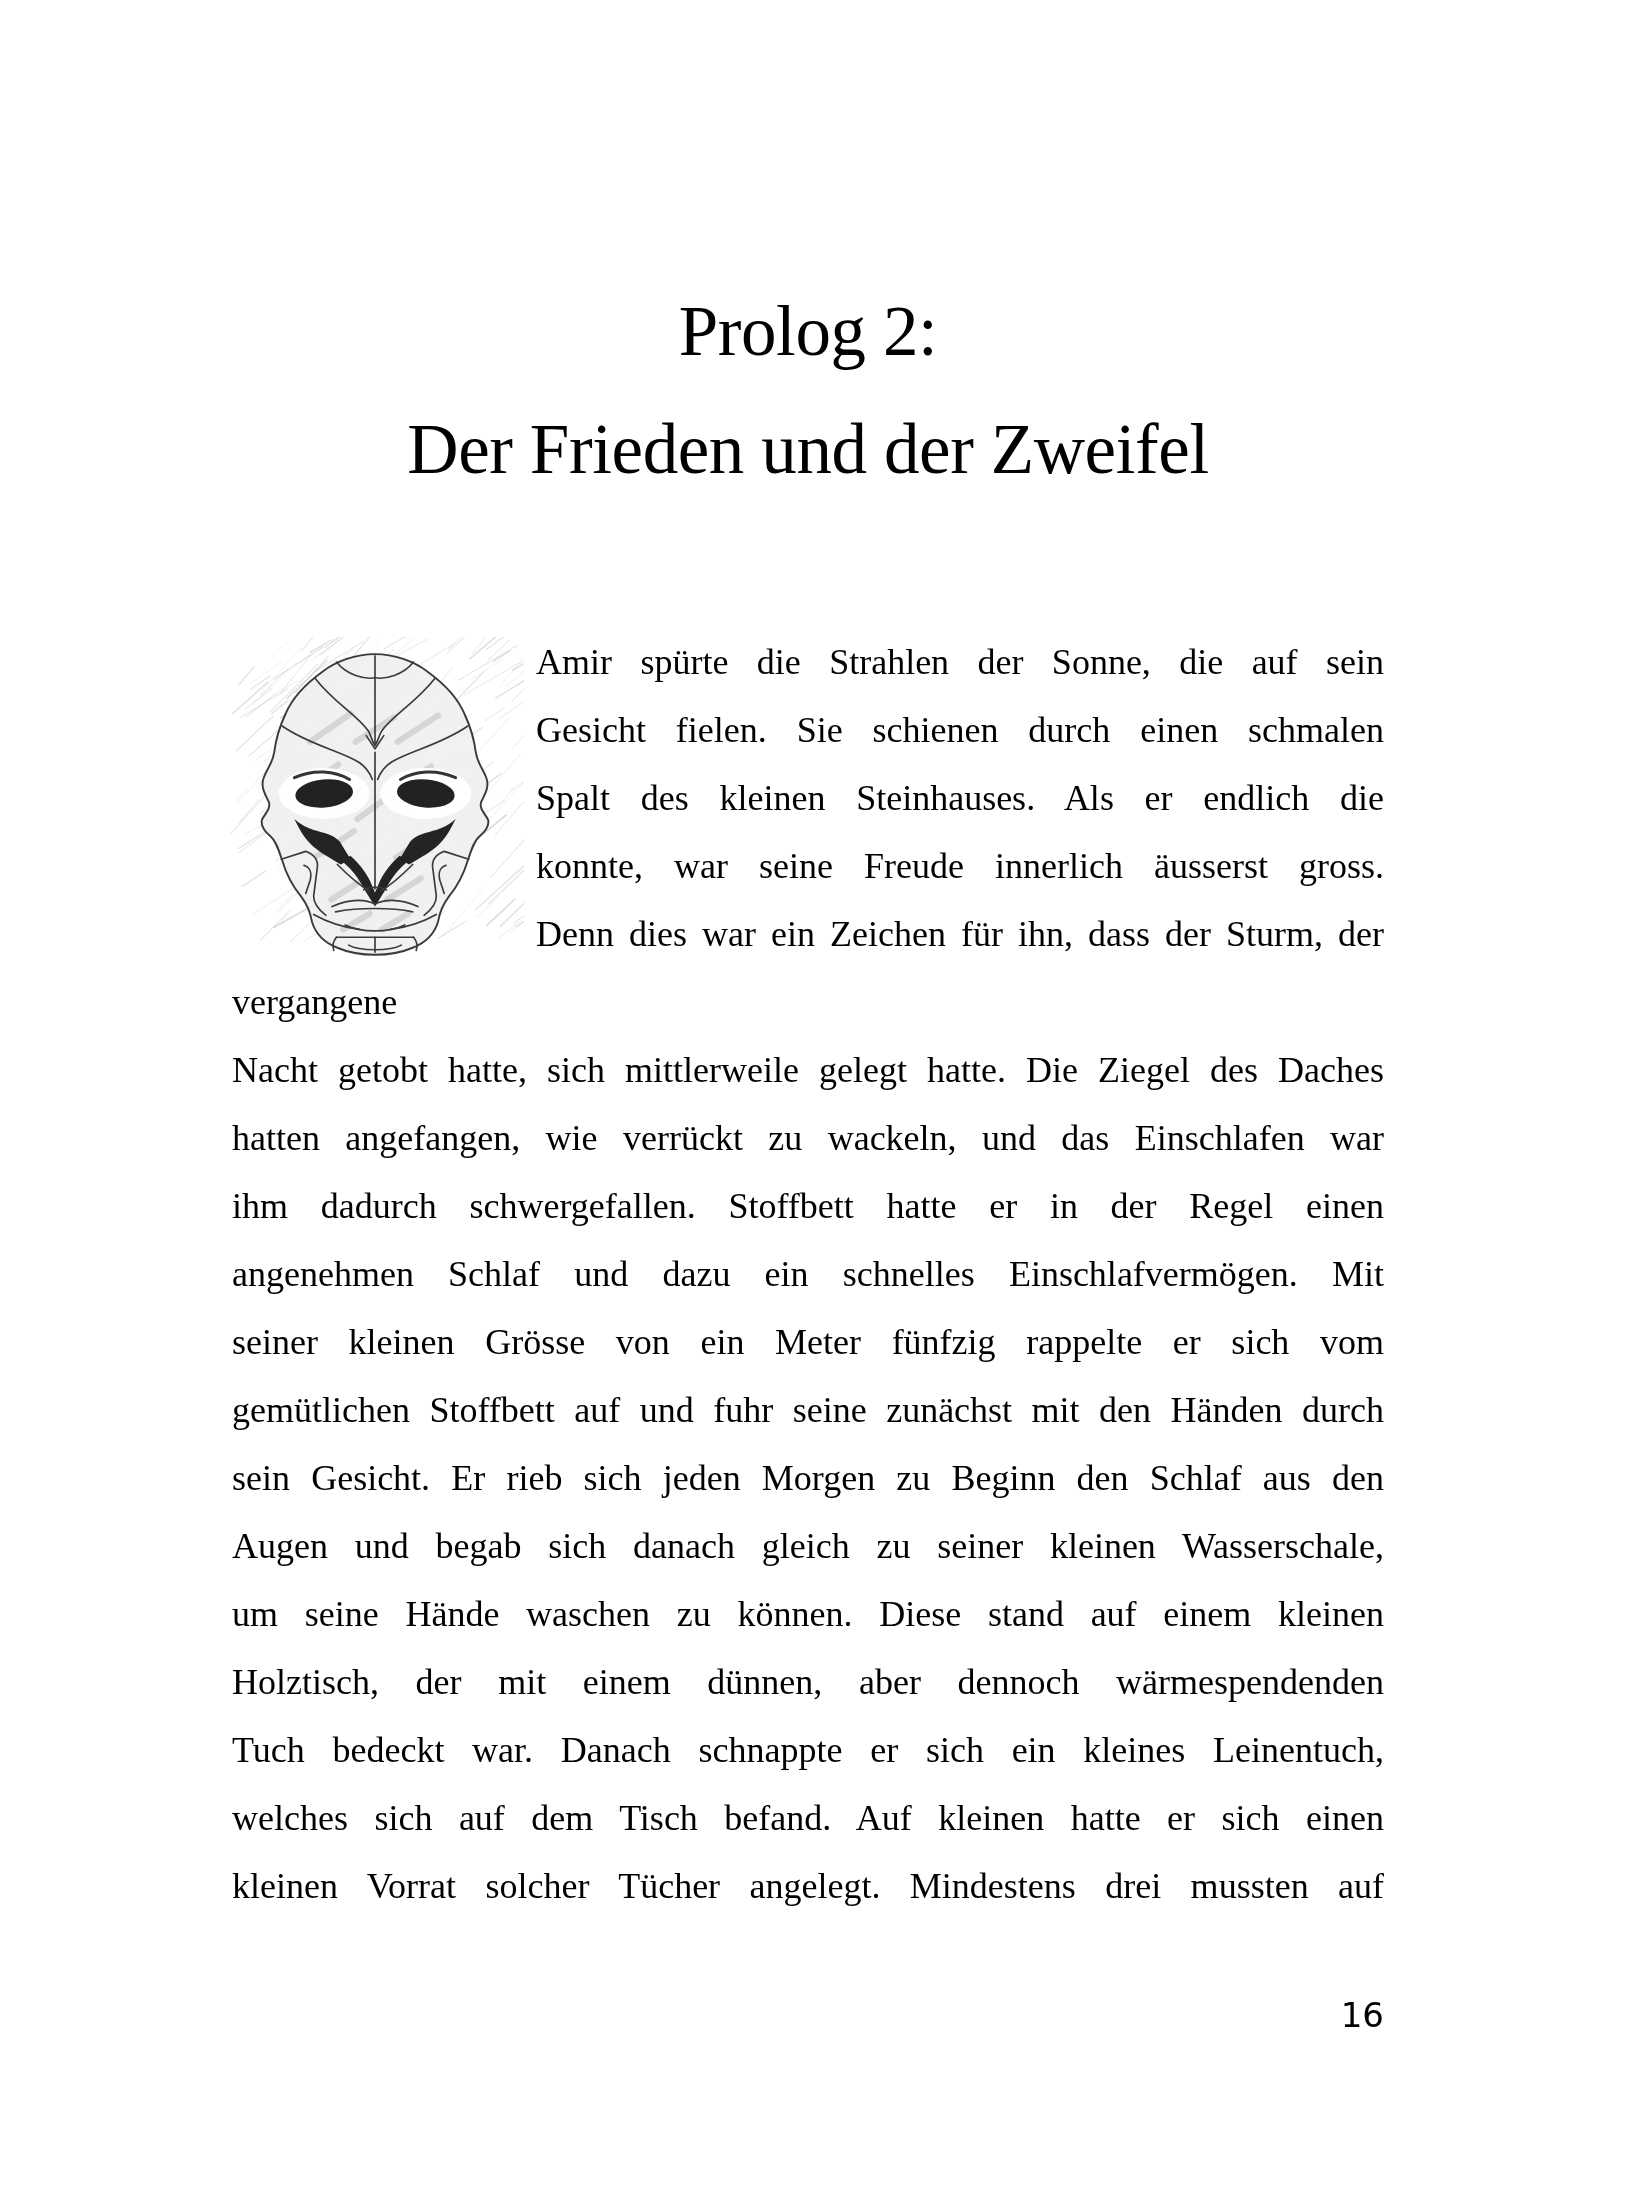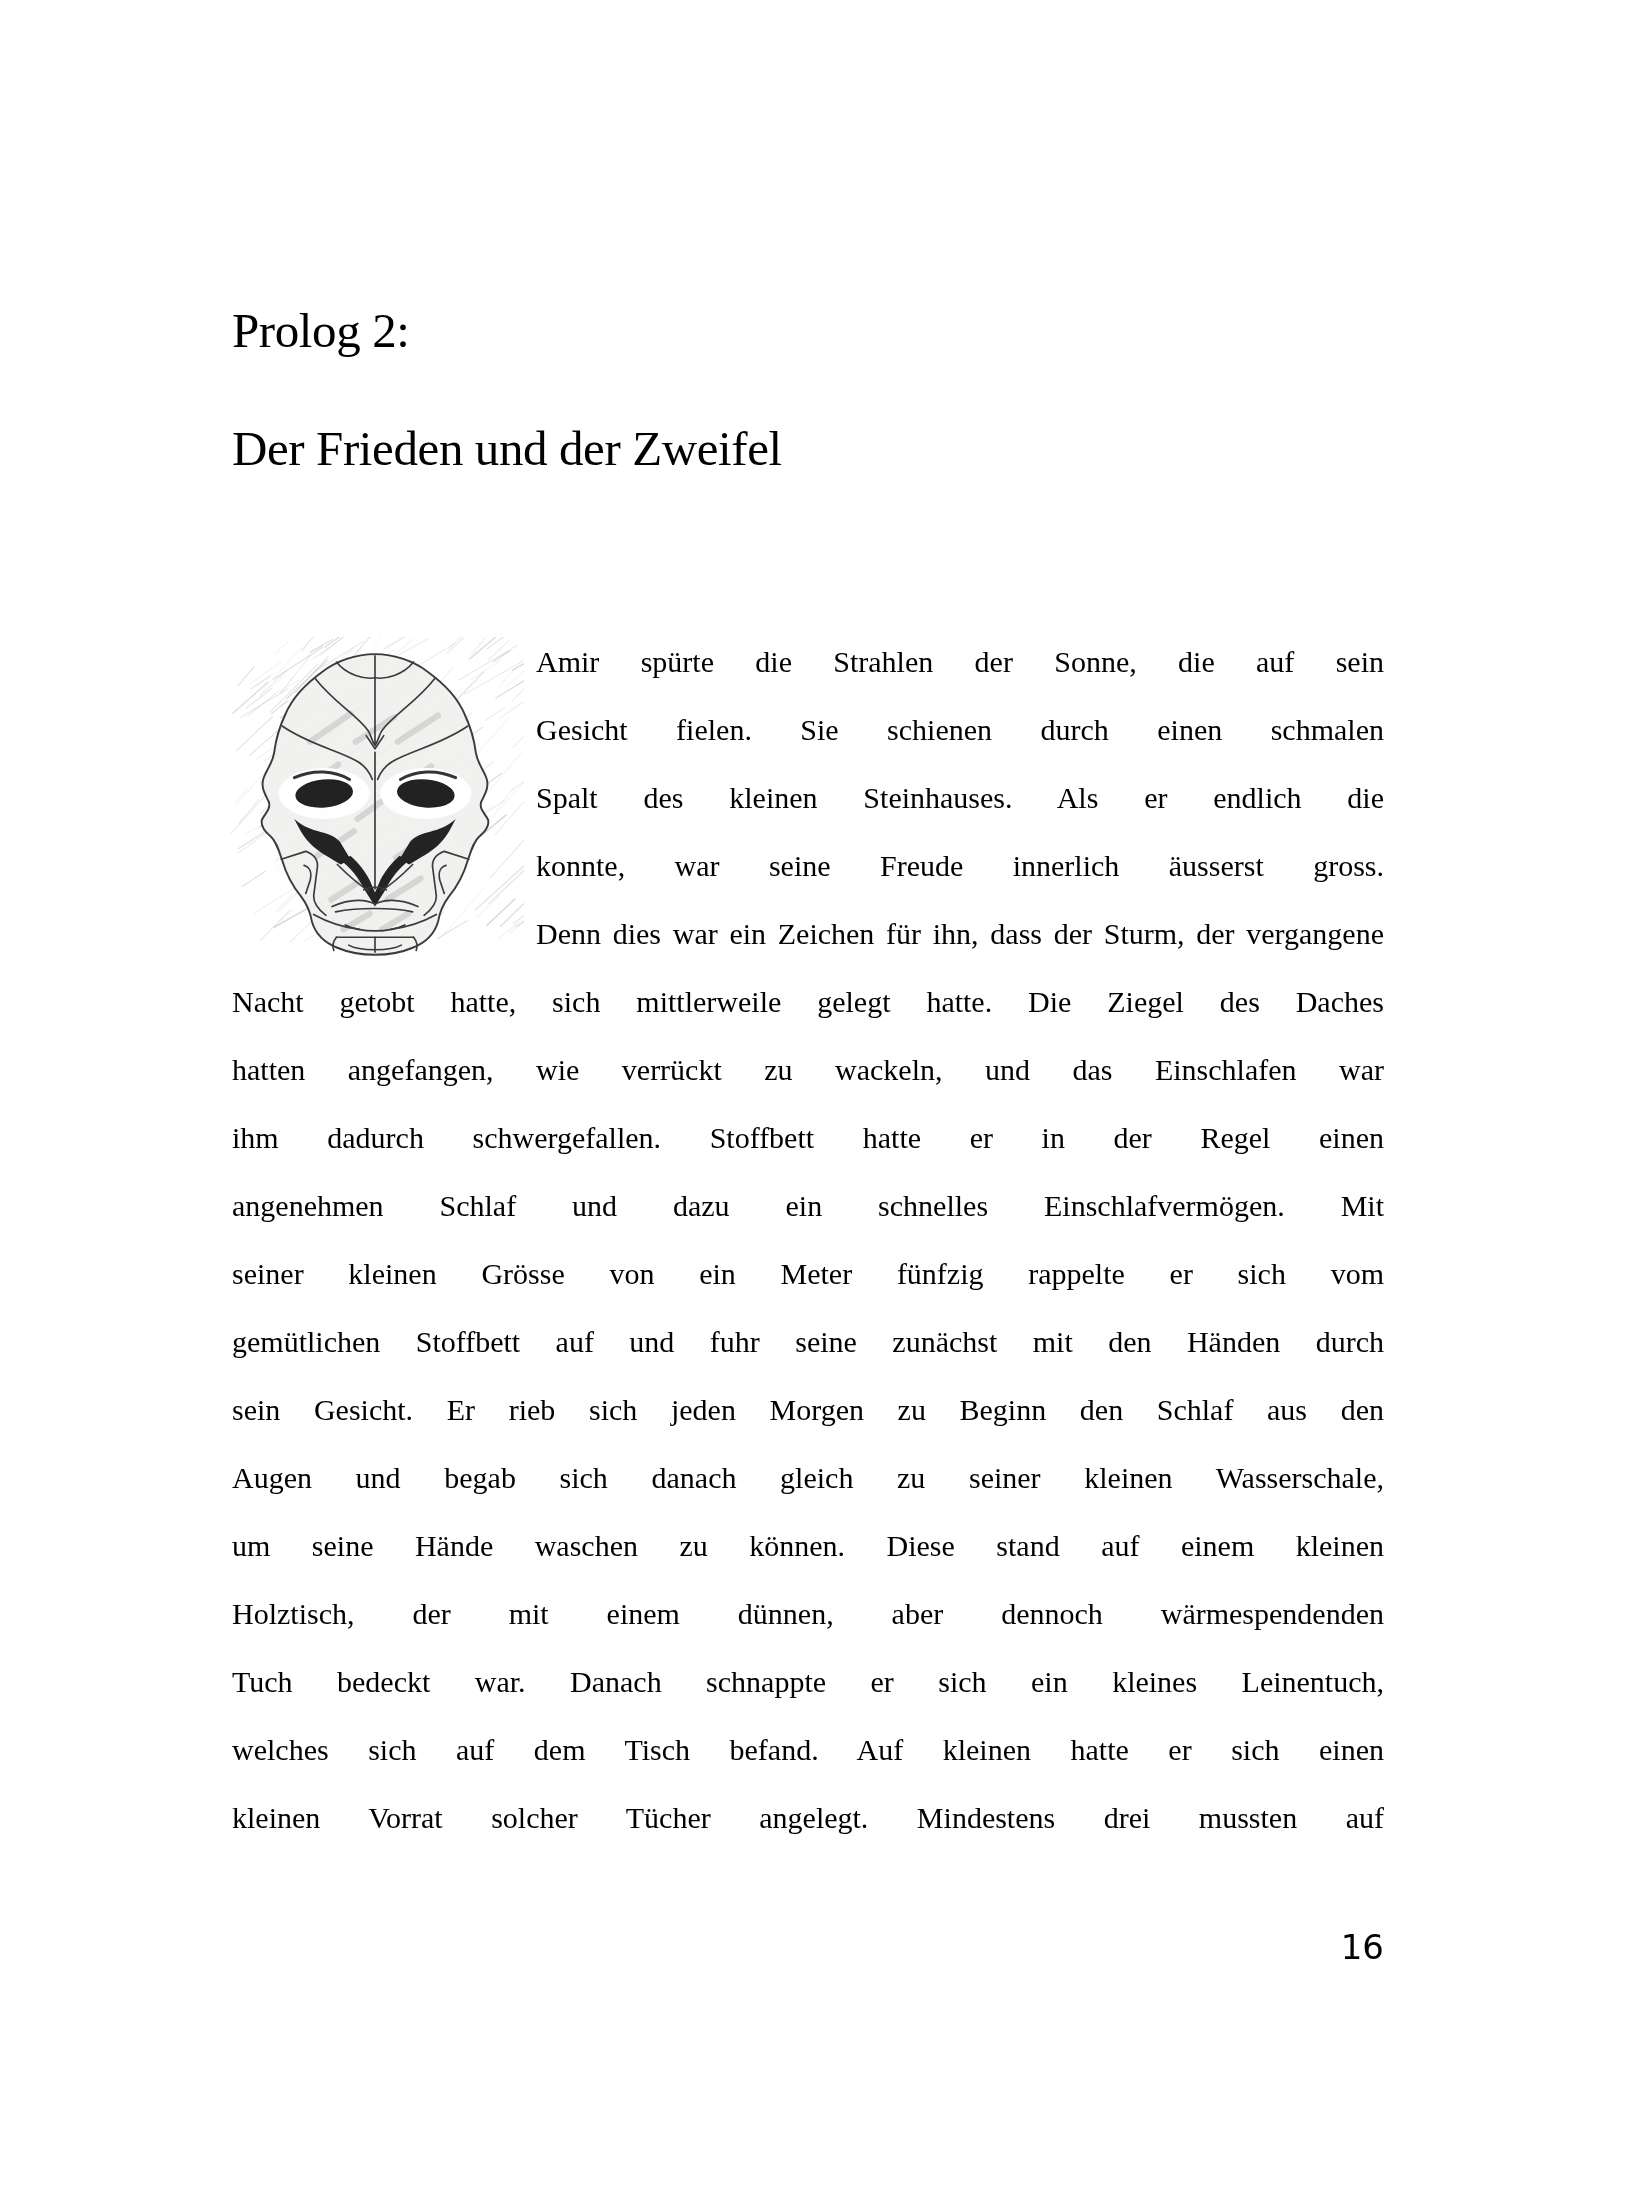--- a/index.html
+++ b/index.html
@@ -10,29 +10,29 @@
     background: #ffffff;
     color: #000000;
     font-family: "Liberation Serif", "DejaVu Serif", serif;
     overflow: hidden;
   }
   .content {
     padding: 272px 262px 0 232px; 
   }
   .chapter-title {
     margin: 0;
-    font-size: 49px;
+    font-size: 71px;
     line-height: 118px;
     font-weight: normal;
-    text-align: left;
+    text-align: center;
     letter-spacing: -0.4px;
   }
   .body-text {
     margin-top: 120px;
-    font-size: 30px;
+    font-size: 36px;
     line-height: 68px;
   }
   .figure-float {
     float: left;
     width: 304px;
     height: 334px;
   }
   .figure-float svg {
     display: block;
     margin: 8.8px 0 0 -6.2px;

